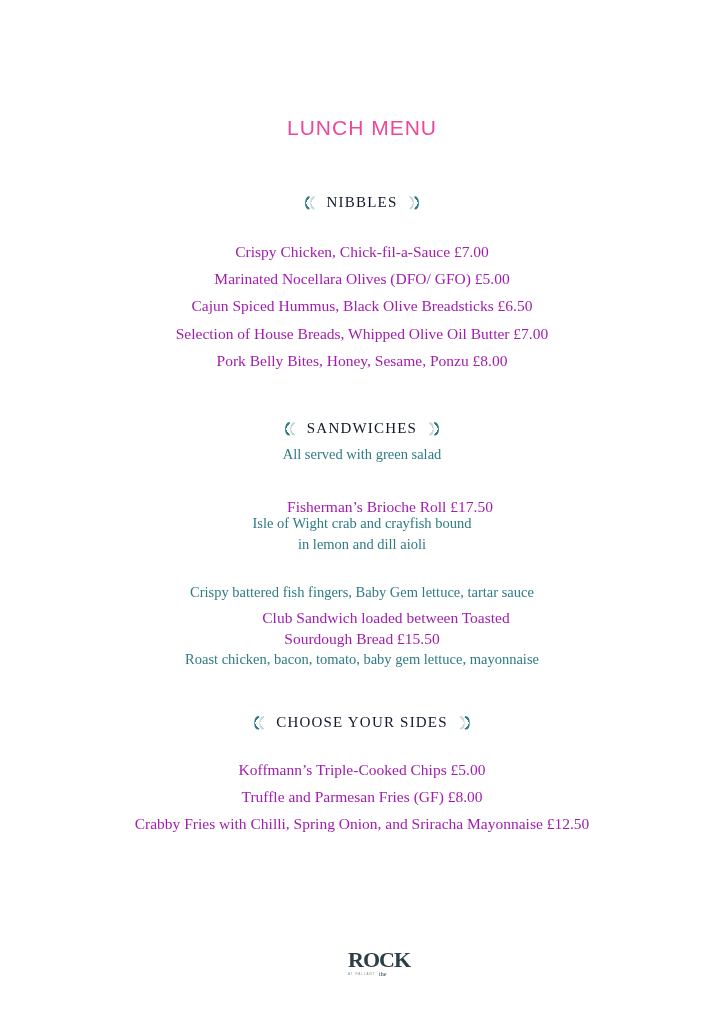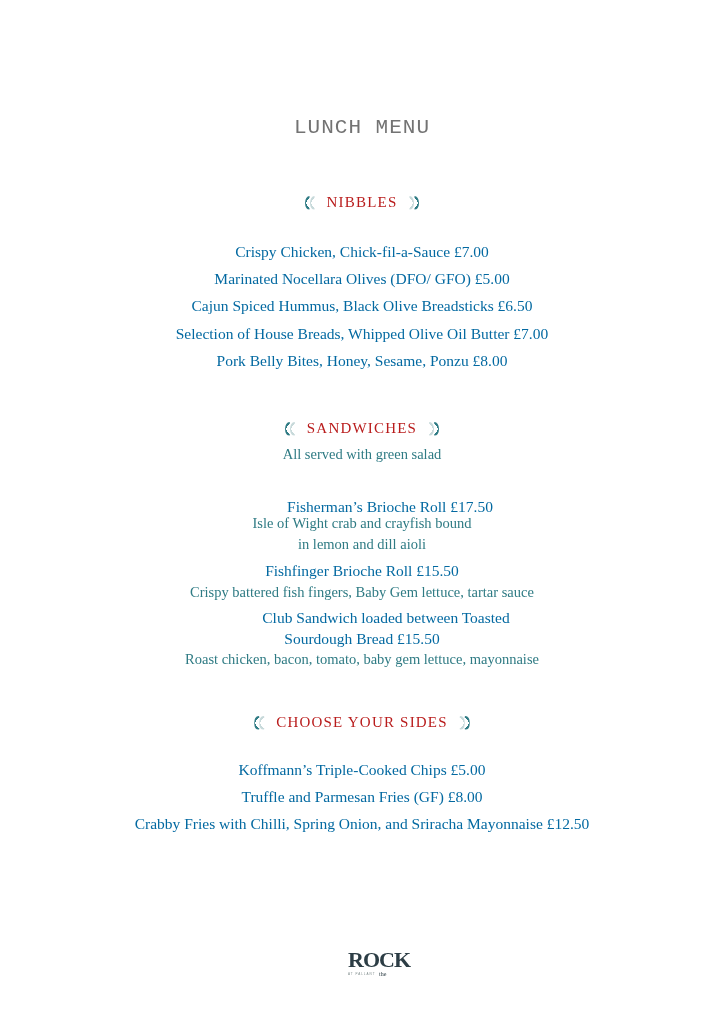--- a/index.html
+++ b/index.html
@@ -1,29 +1,29 @@
 <!DOCTYPE html>
 <html><head>
 <meta charset="utf-8">
 <style>
   html, body { margin: 0; padding: 0; background: #ffffff; }
   body { width: 724px; height: 1024px; position: relative; overflow: hidden;
          font-family: "DejaVu Serif", "Liberation Serif", serif; color: #33403f; }
   .page { position: absolute; left: 0; top: 0; width: 724px; height: 1024px; }
   .center { position: absolute; left: 0; width: 724px; text-align: center; white-space: nowrap; }
-  .title { top: 116px; font-family: Liberation Mono, monospace; font-size: 21px; letter-spacing: 1px; color: #737373; }
-  .section-head { font-family: "Liberation Serif", serif; font-size: 15px; letter-spacing: 1.2px; color: #b91c1c; text-align: center; }
+  .title { top: 116px; font-family: Liberation Sans, sans-serif; font-size: 21px; letter-spacing: 1px; color: #ec4899; }
+  .section-head { font-family: "Liberation Serif", serif; font-size: 15px; letter-spacing: 1.2px; color: #0f172a; text-align: center; }
   .section-head .br { display: inline-block; vertical-align: middle; position: relative; width: 14px; height: 14px; top: -1px; }
   .br-l::before, .br-l::after, .br-r::before, .br-r::after { content: ""; position: absolute; top: 0; width: 9px; height: 14px; border-radius: 50%; }
   .br-l::before { left: 0; background: radial-gradient(circle at 75% 50%, transparent 55%, #2f7b84 56%); clip-path: inset(0 45% 0 0); }
   .br-l::after { left: 5px; background: radial-gradient(circle at 75% 50%, transparent 55%, #c7d9da 56%); clip-path: inset(0 45% 0 0); }
   .br-r::before { right: 0; background: radial-gradient(circle at 25% 50%, transparent 55%, #2f7b84 56%); clip-path: inset(0 0 0 45%); }
   .br-r::after { right: 5px; background: radial-gradient(circle at 25% 50%, transparent 55%, #c7d9da 56%); clip-path: inset(0 0 0 45%); }
   .head-label { margin: 0 8px; }
-  .item { font-family: "Liberation Serif", serif; font-size: 15.5px; color: #0369a1; }
+  .item { font-family: "Liberation Serif", serif; font-size: 15.5px; color: #a21caf; }
   .desc { font-family: "Liberation Serif", serif; font-size: 14.5px; color: #2f7b84; }
   .logo { position: absolute; left: 348px; top: 948px; width: 70px; height: 30px; text-align: left; }
   .logo-main { font-family: "Liberation Serif", serif; font-weight: bold; font-size: 22px; color: #2c3d45; letter-spacing: -1px; line-height: 24px; position: relative; }
   .logo-the { position: absolute; left: 31px; top: 14px; font-size: 6px; font-weight: normal; color: #2c3d45; letter-spacing: 0; }
   .logo-sub { font-family: "Liberation Sans", sans-serif; font-size: 3px; color: #7d8a8a; letter-spacing: 1px; line-height: 4px; }
 </style>
 </head>
 <body>
 
 <div class="page">
@@ -41,21 +41,20 @@
 
   <div class="center section-head" style="top:420px;">
     <span class="br br-l"></span><span class="head-label">SANDWICHES</span><span class="br br-r"></span>
   </div>
   <div class="center desc" style="top:446px;">All served with green salad</div>
 
   <div class="center item" style="top:498px;padding-left:28px;">Fisherman’s Brioche Roll  £17.50</div>
   <div class="center desc" style="top:515px;">Isle of Wight crab and crayfish bound</div>
   <div class="center desc" style="top:536px;">in lemon and dill aioli</div>
 
-  <div class="center item" style="top:562px;">Fishfinger Brioche Roll  £15.50</div>
   <div class="center desc" style="top:584px;">Crispy battered fish fingers, Baby Gem lettuce, tartar sauce</div>
 
   <div class="center item" style="top:609px;padding-left:24px;">Club Sandwich loaded between Toasted</div>
   <div class="center item" style="top:630px;">Sourdough Bread  £15.50</div>
   <div class="center desc" style="top:651px;">Roast chicken, bacon, tomato, baby gem lettuce, mayonnaise</div>
 
   <div class="center section-head" style="top:714px;">
     <span class="br br-l"></span><span class="head-label">CHOOSE YOUR SIDES</span><span class="br br-r"></span>
   </div>
   <div class="center item" style="top:761px;">Koffmann’s Triple-Cooked Chips  £5.00</div>

